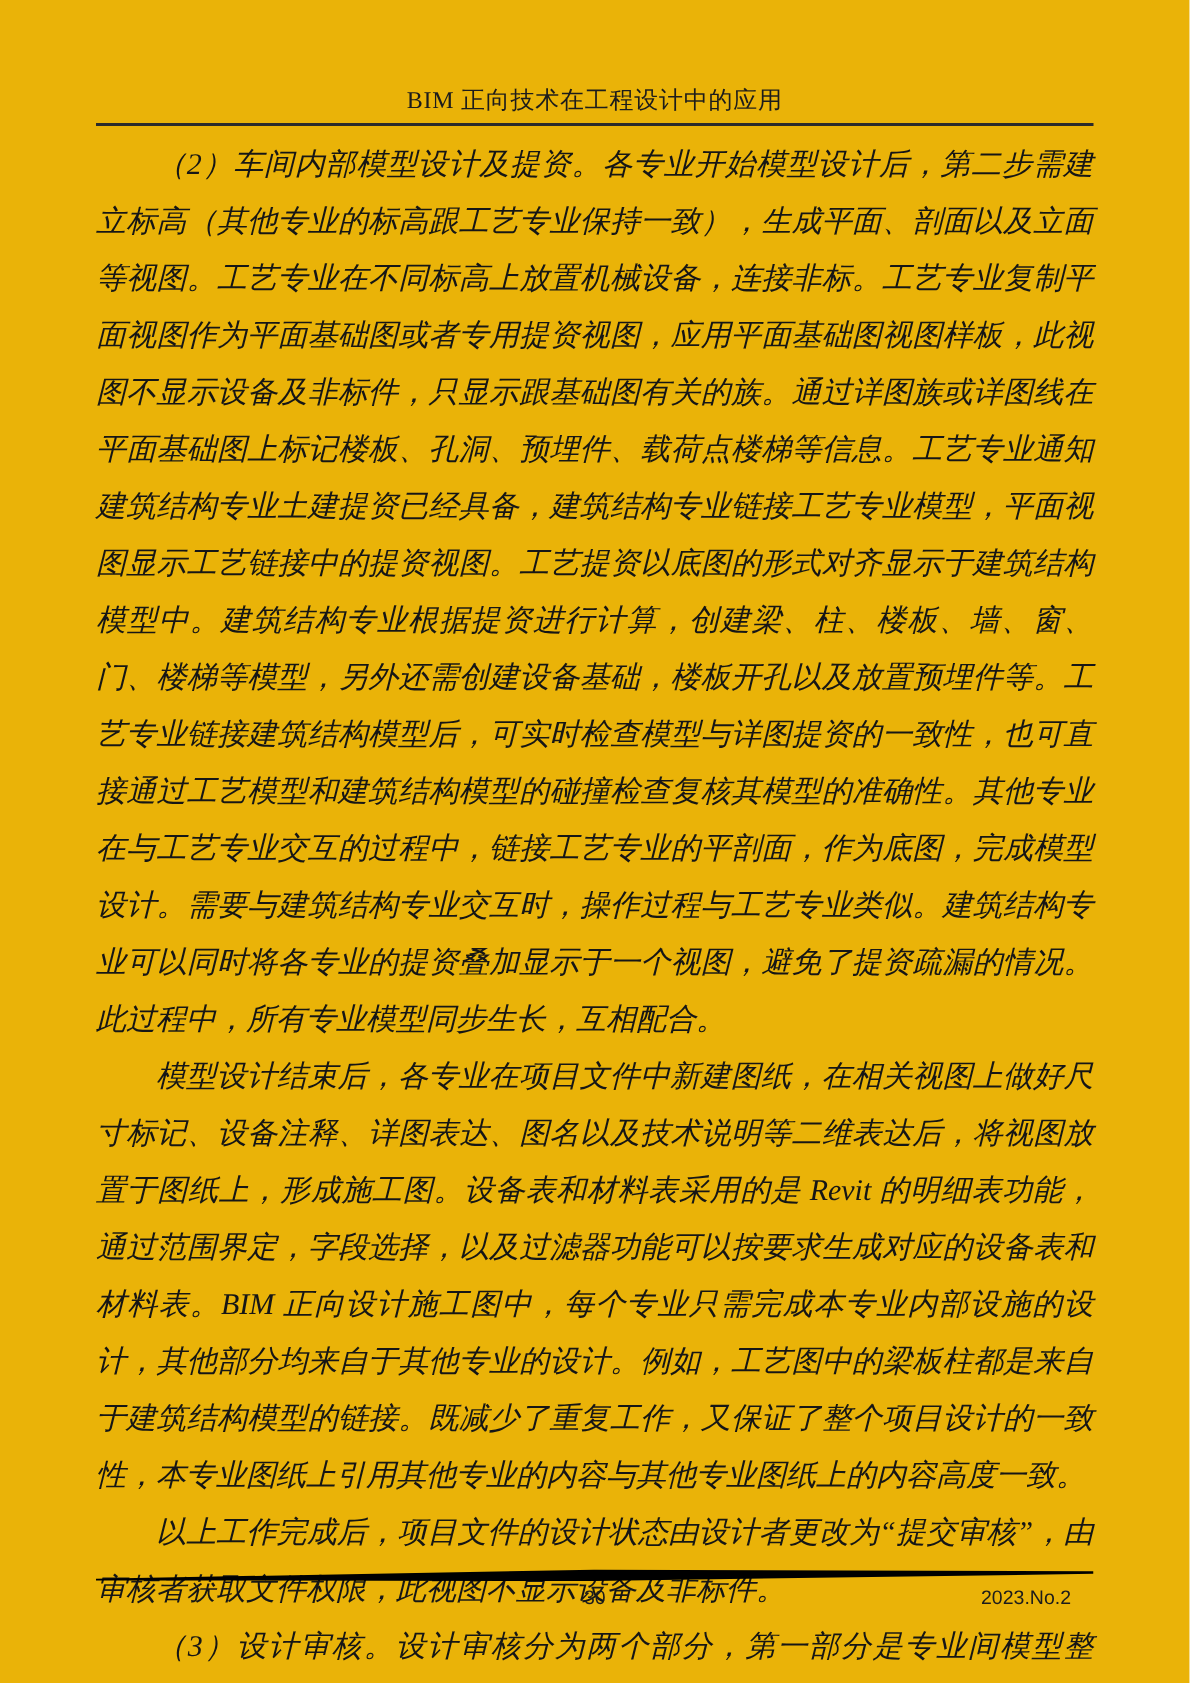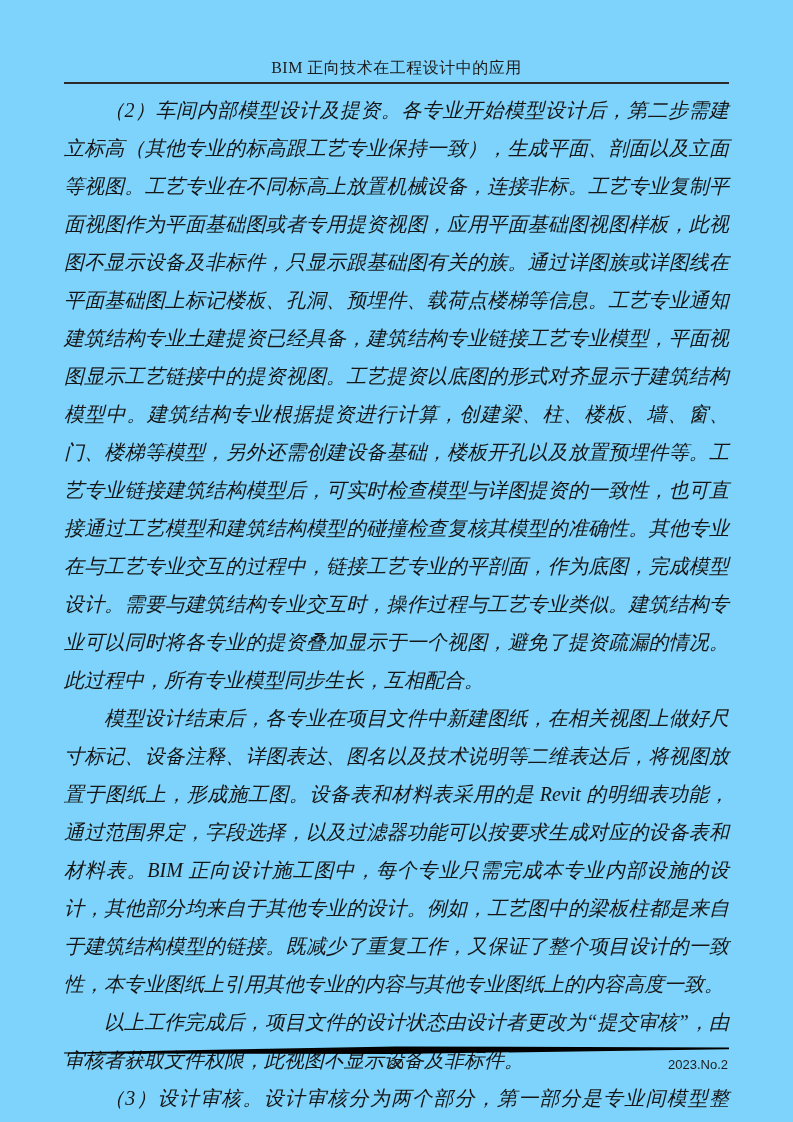--- a/index.html
+++ b/index.html
@@ -4,21 +4,21 @@
 <style>
   html, body {
     margin: 0;
     padding: 0;
     background: #ffffff;
   }
   .page {
     position: relative;
     width: 793px;
     height: 1122px;
-    background: #7dd3fc;
+    background: #eab308;
     overflow: hidden;
     font-family: "Liberation Serif", serif;
     color: #1c1c1c;
   }
   .page-header {
     position: absolute;
     left: 64px;
     top: 58px;
     width: 665px;
     text-align: center;
@@ -65,21 +65,21 @@
     color: #1c1c1c;
   }
   .footer-row .page-number {
     position: absolute;
     left: 0;
     width: 100%;
     text-align: center;
   }
   .footer-row .issue-number {
     position: absolute;
-    right: 1px;
+    right: 15px;
     top: 0;
   }
 </style>
 </head>
 <body>
 
 <div class="page">
 
   <div class="page-header">BIM 正向技术在工程设计中的应用</div>
 

